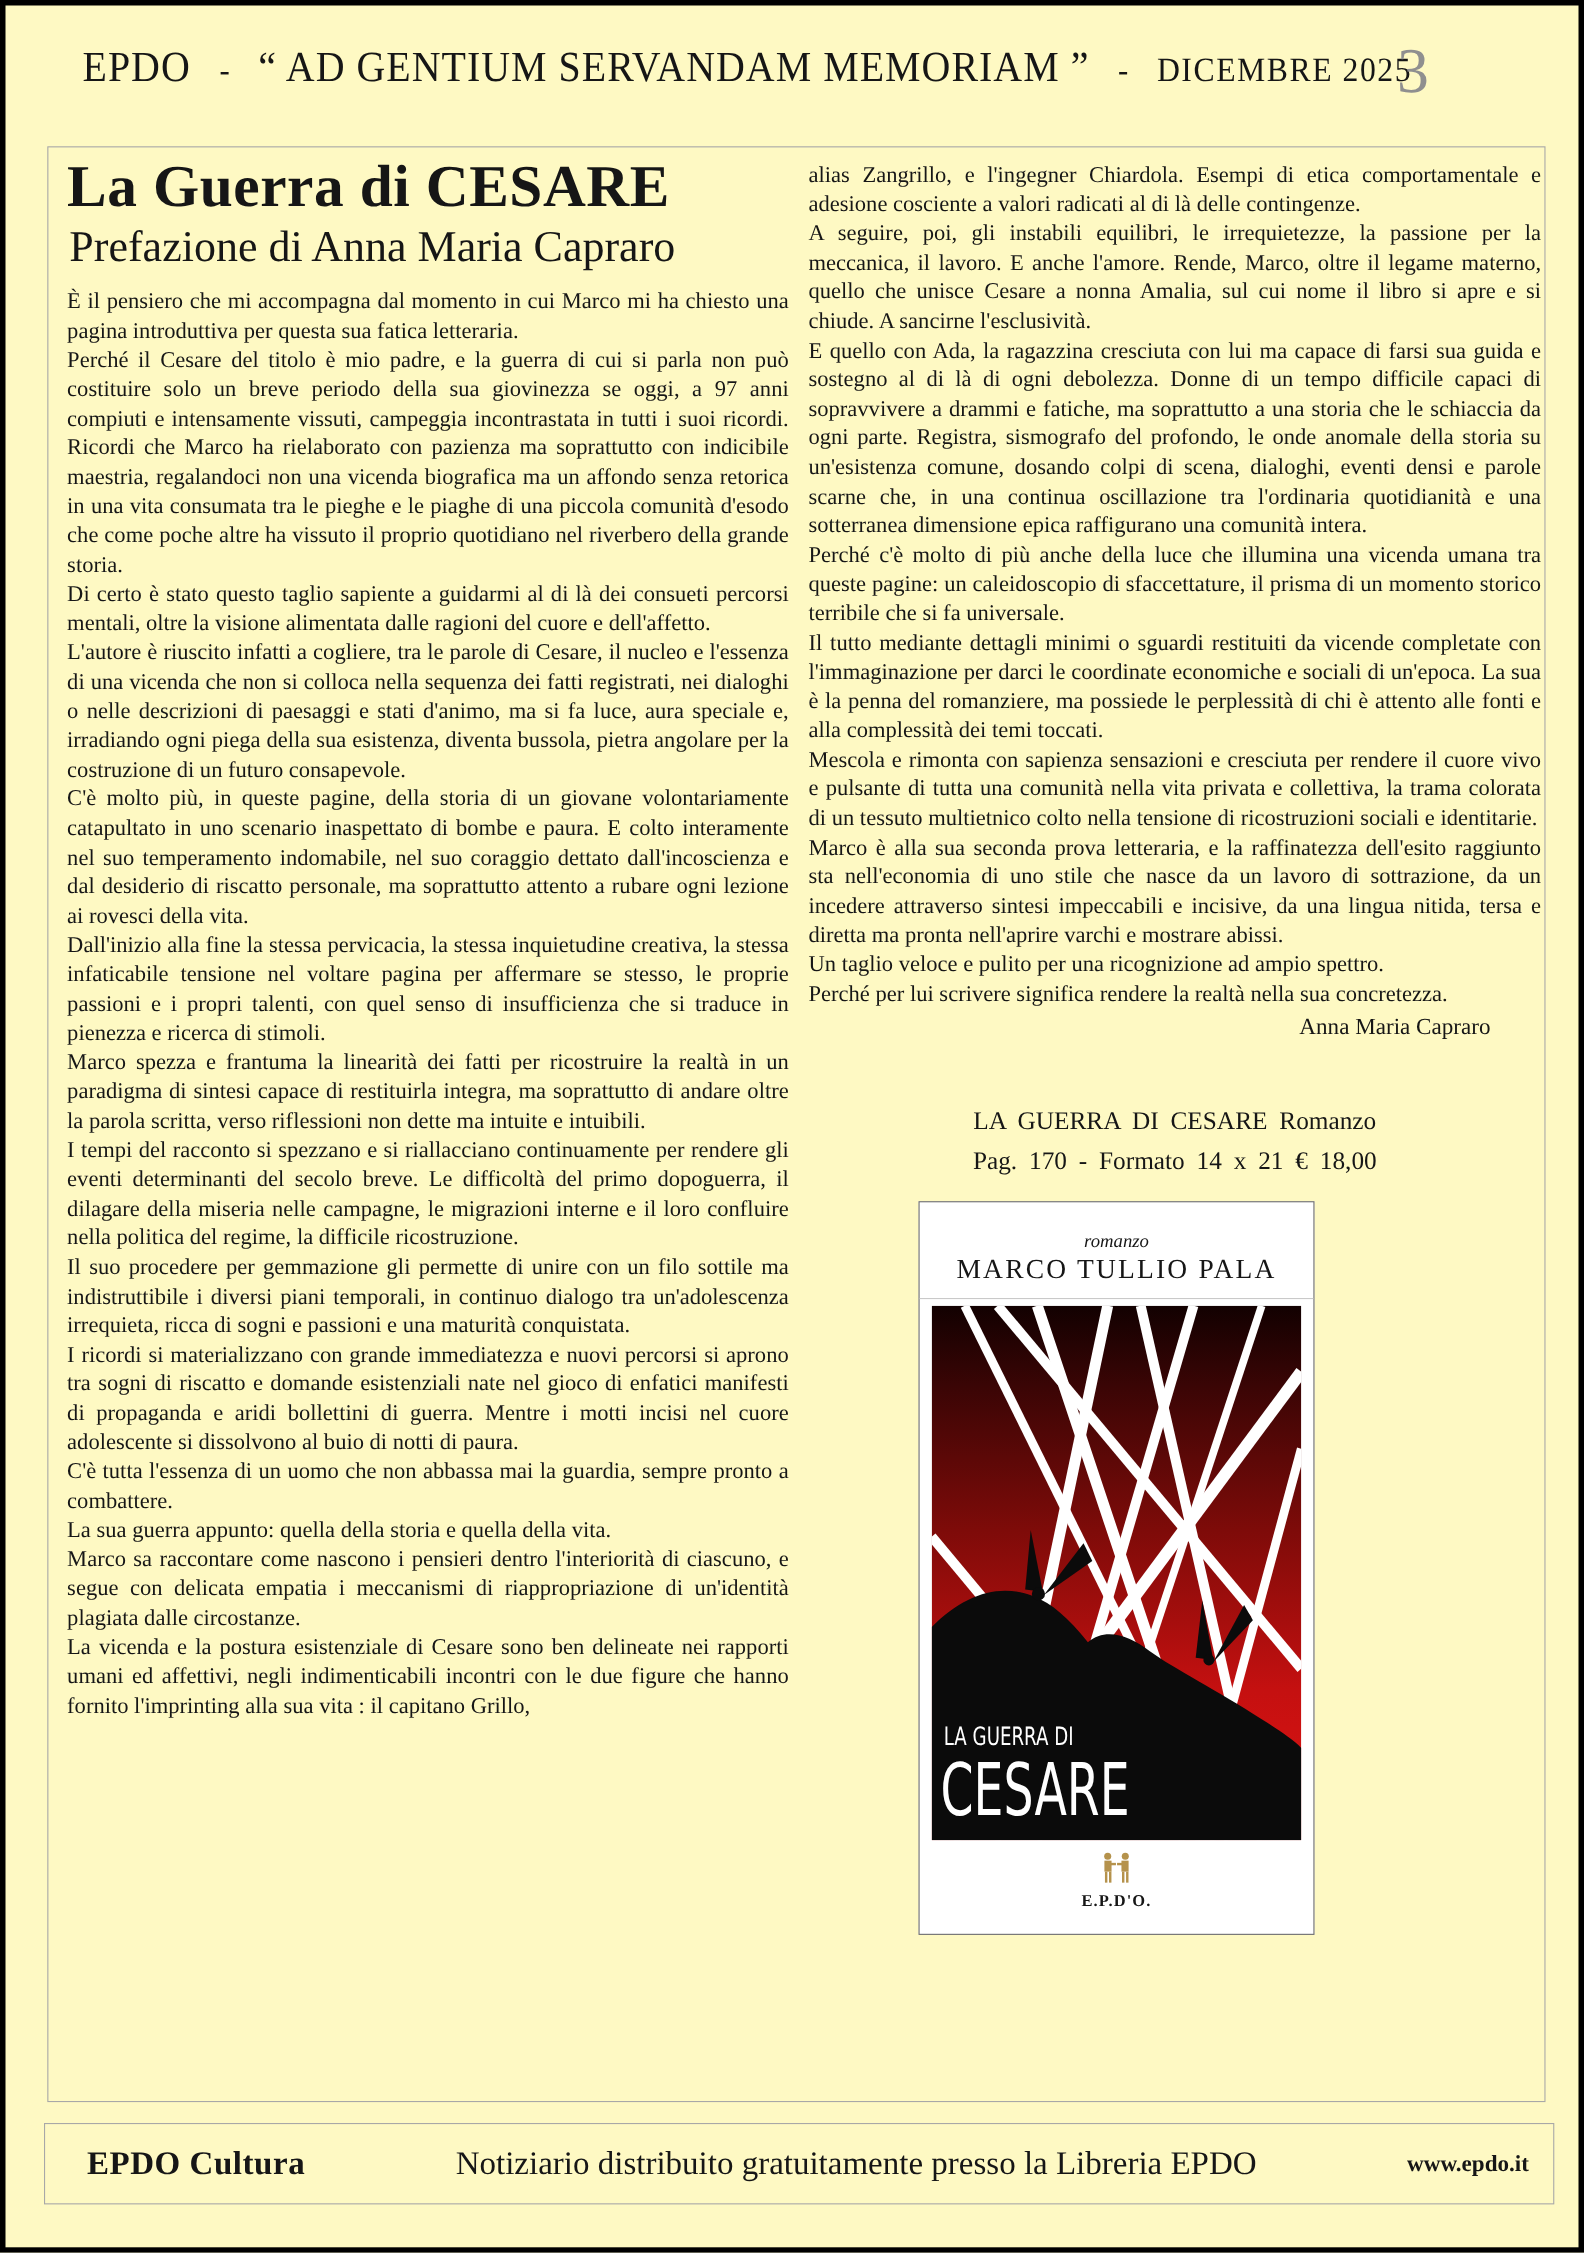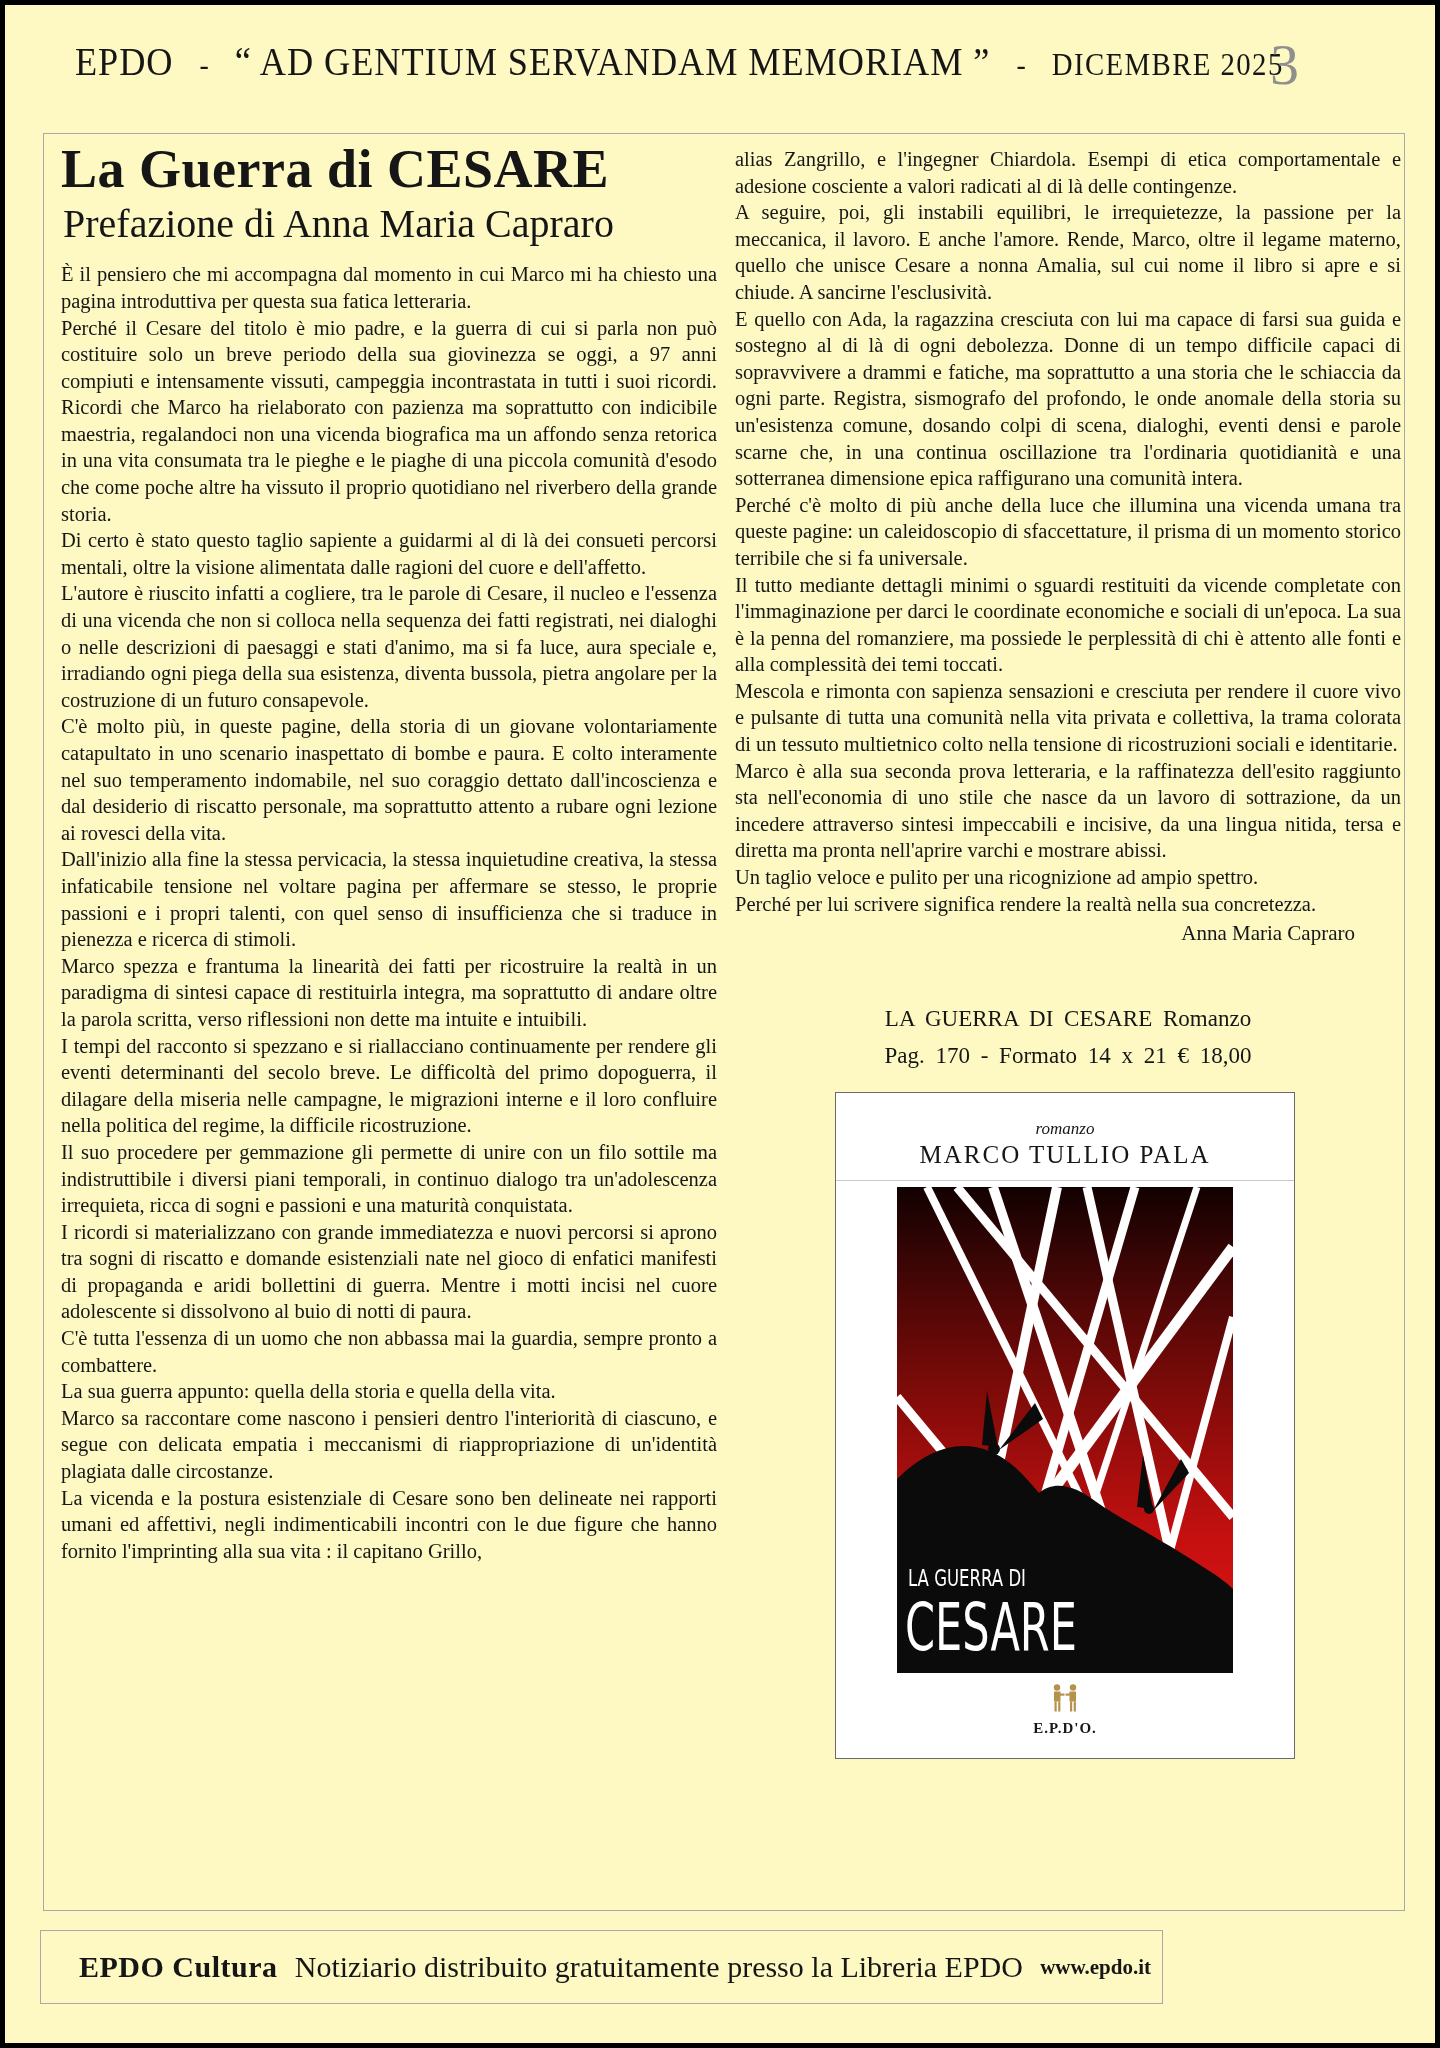--- a/index.html
+++ b/index.html
@@ -27,34 +27,34 @@
   .col-left  { position:absolute; left:17px;  top:6px;  width:656px; }
   .col-right { position:absolute; left:691px; top:12px; width:666px; }
   .article-title    { font-size:54px; font-weight:bold; line-height:1.08; letter-spacing:.5px; }
   .article-subtitle { font-size:40px; font-weight:normal; margin:2px 0 14px 2px; }
   .body-text p { font-size:20.5px; line-height:26.6px; text-align:justify; }
   .first-para::first-letter { font-weight:bold; }
   .signature { text-align:right; padding-right:46px; font-size:21px; margin-top:4px; }
   
   .book-info { text-align:center; margin-top:54px; font-size:23px; line-height:37px; word-spacing:5px; }
   .cover {
-    width:460px; height:667px; border:1px solid #6b6b6b; margin:18px 0 0 100px;
+    width:360px; height:667px; border:1px solid #6b6b6b; margin:18px 0 0 100px;
     background:#fff;
   }
   .cover-head { text-align:center; padding-top:26px; height:88px; border-bottom:1px solid #c9c9c9; }
   .cover-genre  { font-style:italic; font-size:17px; }
   .cover-author { font-size:25px; letter-spacing:2px; margin-top:2px; }
   .cover-art { display:block; margin:6px auto 0; }
   .cover-foot { text-align:center; margin-top:10px; }
   .publisher-name { font-size:15px; font-weight:bold; letter-spacing:1px; margin-top:3px; }
   
   .footer-box {
-    position:absolute; left:35px; top:1925px; width:1123px; height:74px;
+    position:absolute; left:35px; top:1925px; width:1373px; height:74px;
     border:1px solid #a8a8a8; display:flex; align-items:center;
-    padding:0 11px 0 38px;
+    padding:0 22px 0 38px;
   }
   .footer-left   { font-size:30px; font-weight:bold; letter-spacing:.5px; }
   .footer-center { flex:1; text-align:center; font-size:30px; }
   .footer-right  { font-size:21px; font-weight:bold; }
 </style>
 </head>
 <body>
 
 <div class="page">
 

